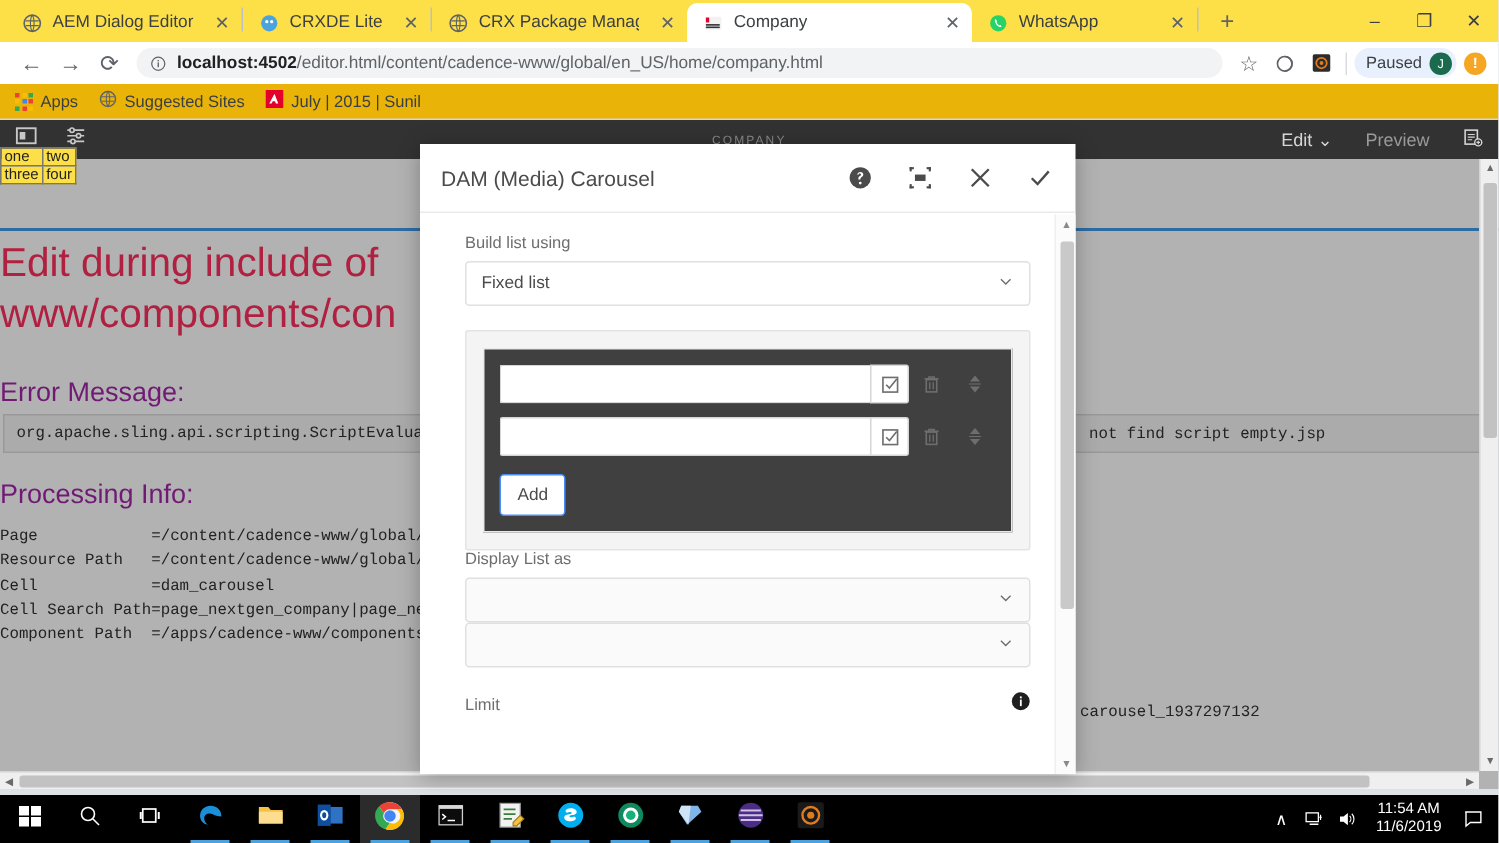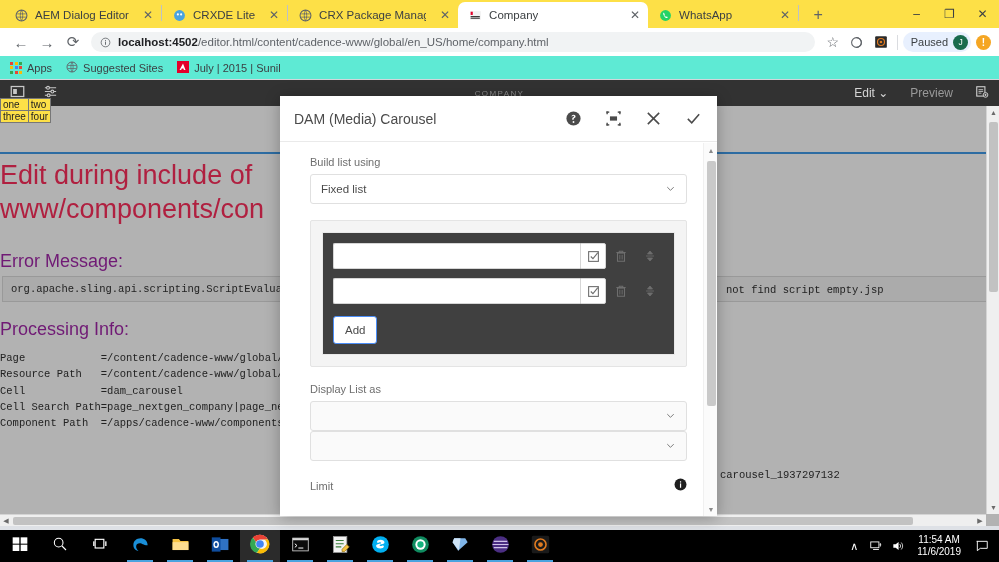--- a/index.html
+++ b/index.html
@@ -47,21 +47,21 @@
   .paused-pill {
     display:flex; align-items:center; gap:5px; background:#e8f0fe; border-radius:11px;
     height:20px; padding:0 3px 0 8px; font-size:11px; color:#3c4043;
   }
   .avatar-j { width:15px; height:15px; border-radius:50%; background:#1a6b4d; color:#fff; font-size:8.5px;
               display:flex; align-items:center; justify-content:center; }
   .warn-dot { width:15px; height:15px; border-radius:50%; background:#f5a623; color:#fff; font-size:10px; font-weight:bold;
               display:flex; align-items:center; justify-content:center; margin-left:5px; }
 
   
-  .bookmarks { height:24px; background:#5eead4; display:flex; align-items:center; padding:0 10px; border-bottom:1px solid #d3d6da; gap:14px; }
+  .bookmarks { height:24px; background:#eab308; display:flex; align-items:center; padding:0 10px; border-bottom:1px solid #d3d6da; gap:14px; }
   .bm { display:flex; align-items:center; gap:5px; font-size:11px; color:#3c4043; }
   .apps-grid { display:grid; grid-template-columns:repeat(3,3px); grid-gap:1.5px; }
   .apps-grid i { width:3px; height:3px; display:block; }
 
   
   .viewport { position:relative; height:446px; background:#b2b2b2; overflow:hidden; }
 
   
   .aembar { height:26px; background:#323232; display:flex; align-items:center; padding:0 10px; position:relative; }
   .aembar .left-ico { display:flex; gap:18px; align-items:center; color:#c8c8c8; }
@@ -125,21 +125,21 @@
   }
   .mf-del { width:30px; display:flex; align-items:center; justify-content:center; }
   .mf-move { width:28px; display:flex; align-items:center; justify-content:center; }
   .add-btn {
     margin-top:3px; height:28px; min-width:40px; padding:0 11px;
     border:1px solid #4a8df8; border-radius:3px; background:#fff;
     color:#4b4b4b; font-size:11.5px; display:inline-flex; align-items:center; justify-content:center;
   }
   .limit-row { display:flex; align-items:center; margin-top:16px; }
   .limit-row .info { margin-left:auto; }
-  .mt14 { margin-top:16px; }
+  .mt14 { margin-top:0; }
 
   
   .dlg-scroll { position:absolute; right:0; top:47px; bottom:0; width:14px; background:#fbfbfb; border-left:1px solid #f0f0f0; }
   .dlg-scroll .thumb { position:absolute; left:3px; top:18px; width:9px; height:245px; background:#c9c9c9; border-radius:2px; }
   .dlg-scroll .arr { position:absolute; left:0; width:14px; height:14px; display:flex; align-items:center; justify-content:center; font-size:7px; color:#8a8a8a; }
 
   
   .taskbar { position:absolute; left:0; bottom:0; width:999px; height:32px; background:#000; display:flex; align-items:center; }
   .tb-item { width:40px; height:32px; display:flex; align-items:center; justify-content:center; position:relative; }
   .tb-item.running::after { content:""; position:absolute; bottom:0; left:7px; right:7px; height:2px; background:#4aa3df; }

